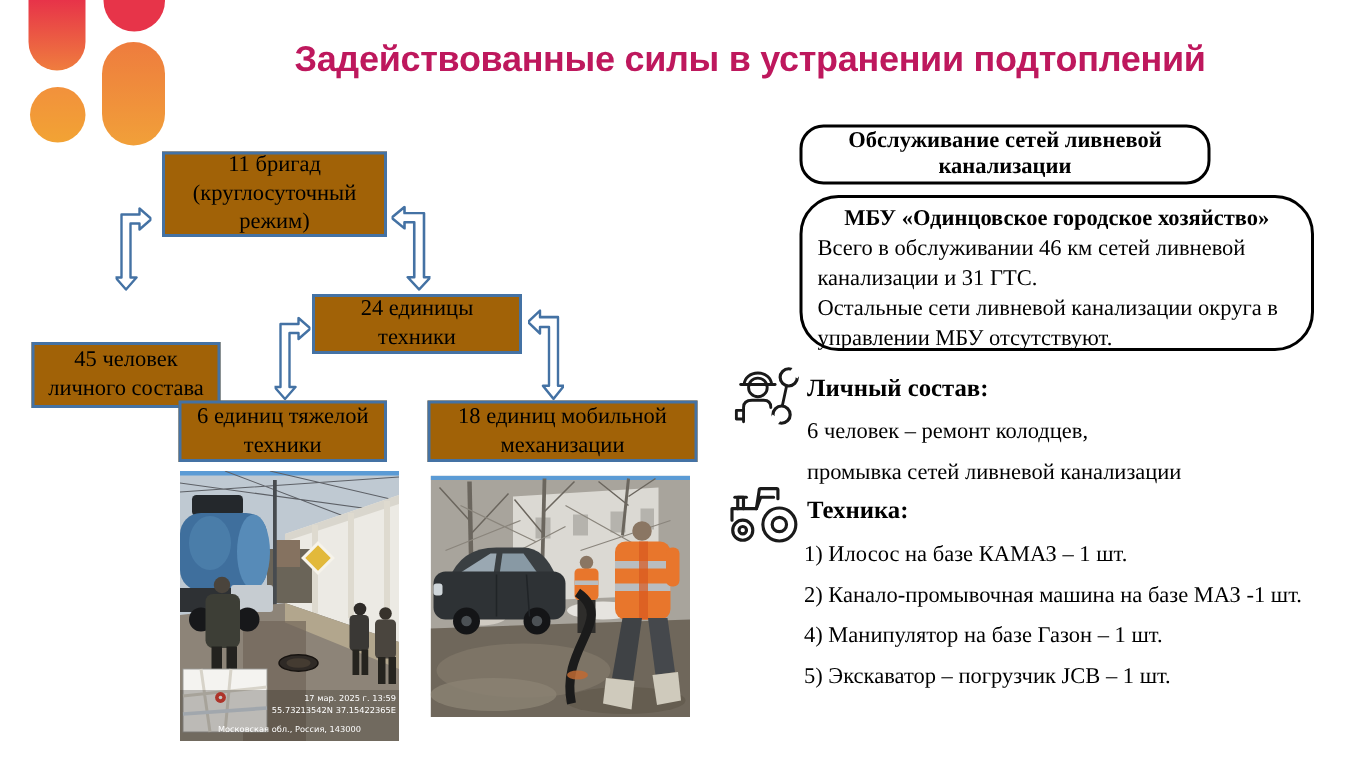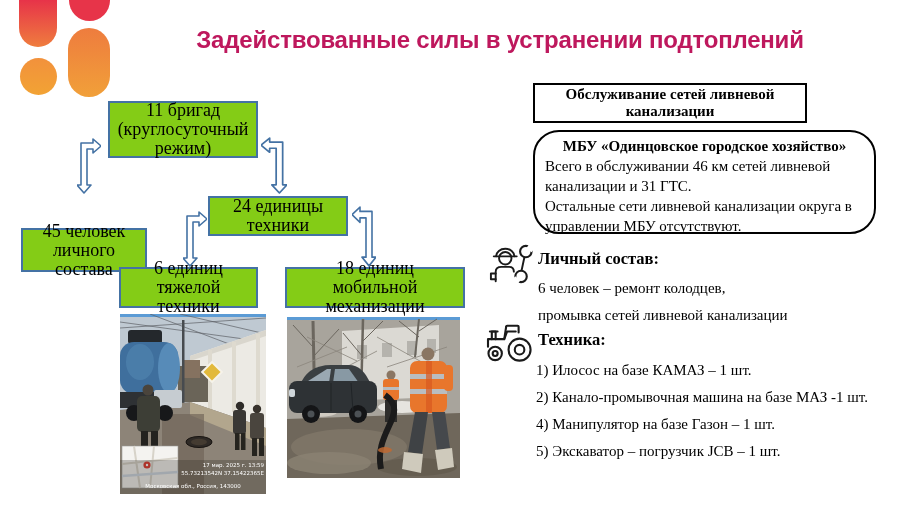--- a/index.html
+++ b/index.html
@@ -20,35 +20,35 @@
               background:linear-gradient(180deg,#ee7c3e 0%,#f1a039 100%); }
   
   .title {
     position:absolute; left:0; top:26px; width:900px; padding-left:100px;
     box-sizing:border-box; text-align:center;
     font-family:"Liberation Sans", sans-serif; font-weight:bold; font-size:24px;
     letter-spacing:-0.2px; color:#be185d;
   }
   
   .fbox {
-    position:absolute; border:2px solid #4472a4; background:#84cc16;
+    position:absolute; border:2px solid #4472a4; background:#a16207;
     display:flex; align-items:center; justify-content:center; text-align:center;
-    font-size:18px; line-height:19px; padding:2px 6px; box-sizing:border-box;
+    font-size:15px; line-height:19px; padding:2px 6px; box-sizing:border-box;
   }
   .fb1 { left:108px; top:101px; width:150px; height:57px; }
   .fb2 { left:21px;  top:212px; width:126px; height:44px;margin-top:16px; }
   .fb3 { left:208px; top:196px; width:140px; height:40px; }
   .fb4 { left:119px; top:267px; width:139px; height:41px; }
   .fb5 { left:285px; top:267px; width:180px; height:41px; }
   .arrow { position:absolute; }
   
   .bbox { position:absolute; border:2px solid #000; background:#fff; box-sizing:border-box; }
   .boxA { left:533px; top:83px; width:274px; height:40px; display:flex;
           align-items:center; justify-content:center; text-align:center;
-          font-weight:bold; font-size:15px; }
+          font-weight:bold; font-size:15px;border-radius:16px; }
   .boxB { left:533px; top:130px; width:343px; height:104px; padding:4px 10px;
           font-size:15px; line-height:20px;border-radius:26px; }
   .boxB .orgTitle { font-weight:bold; text-align:center; }
   .sideHeading { position:absolute; font-weight:bold; font-size:16.5px; }
   .sideText { position:absolute; font-size:15px; }
   .techList { position:absolute; left:536px; top:361px; width:356px; font-size:15px; }
   .techList .ti { margin-bottom:9px; line-height:18px; }
   .sideIcon { position:absolute; }
   
   .photo { position:absolute; overflow:hidden; }

